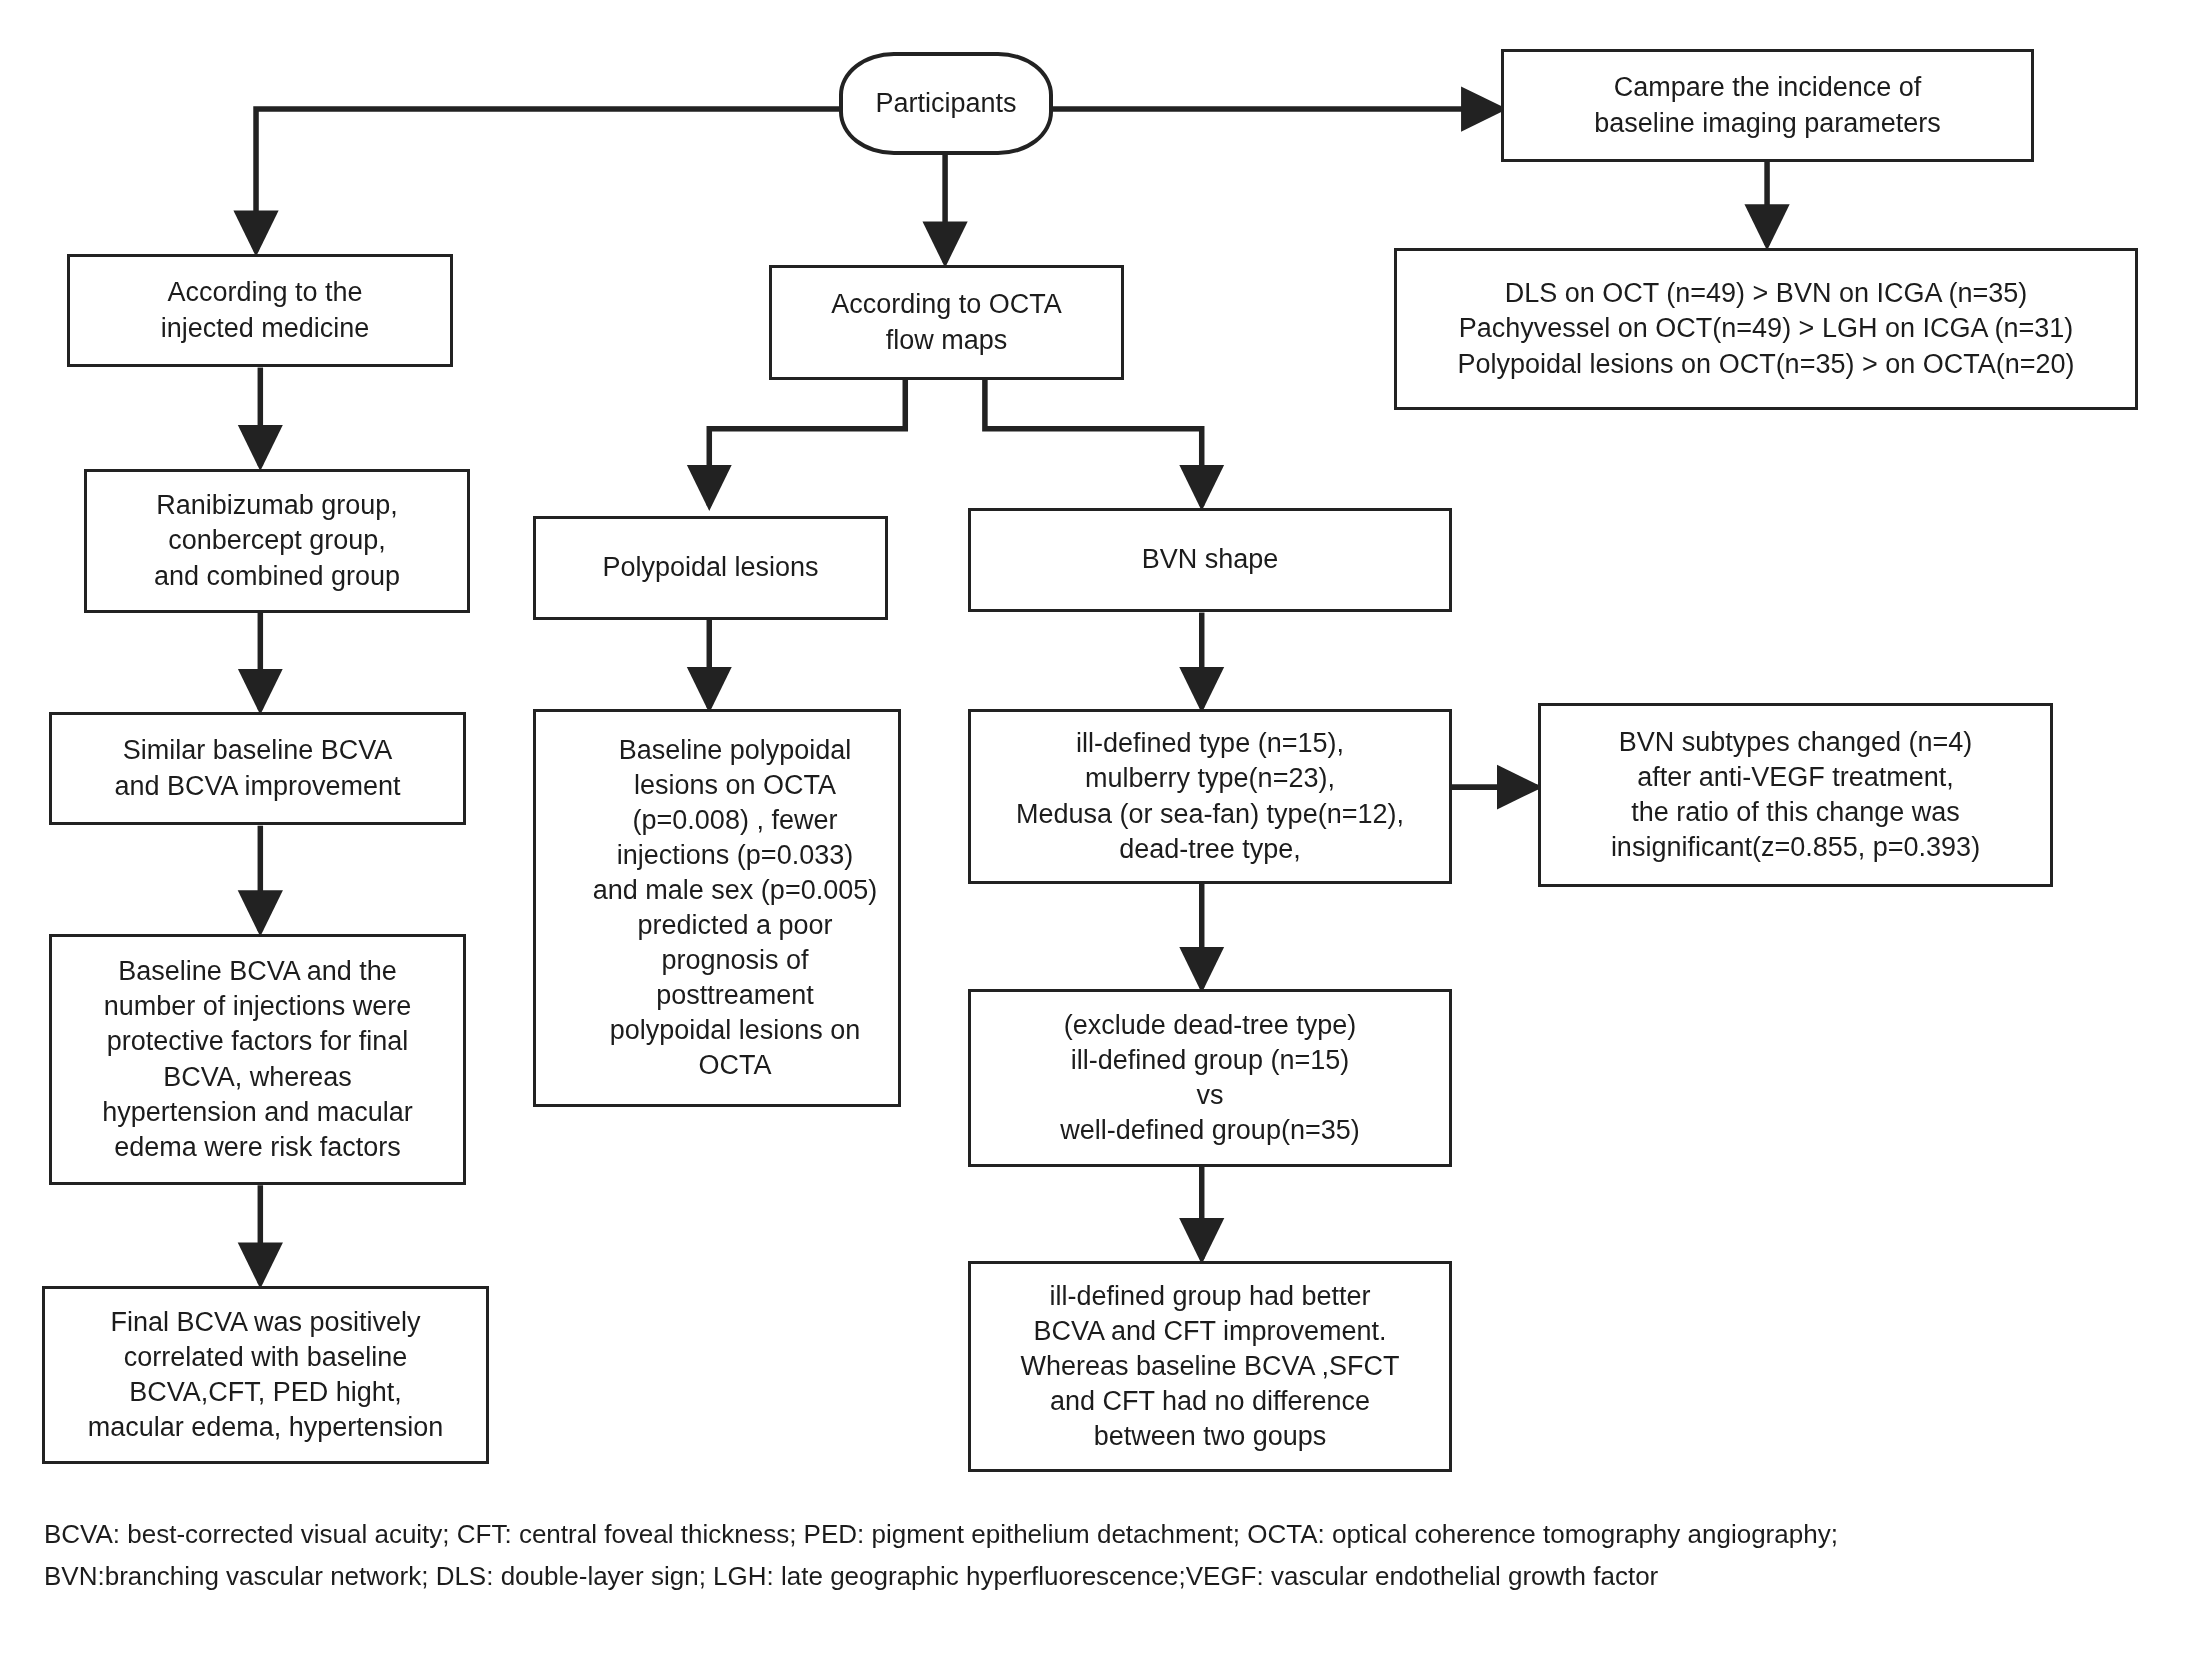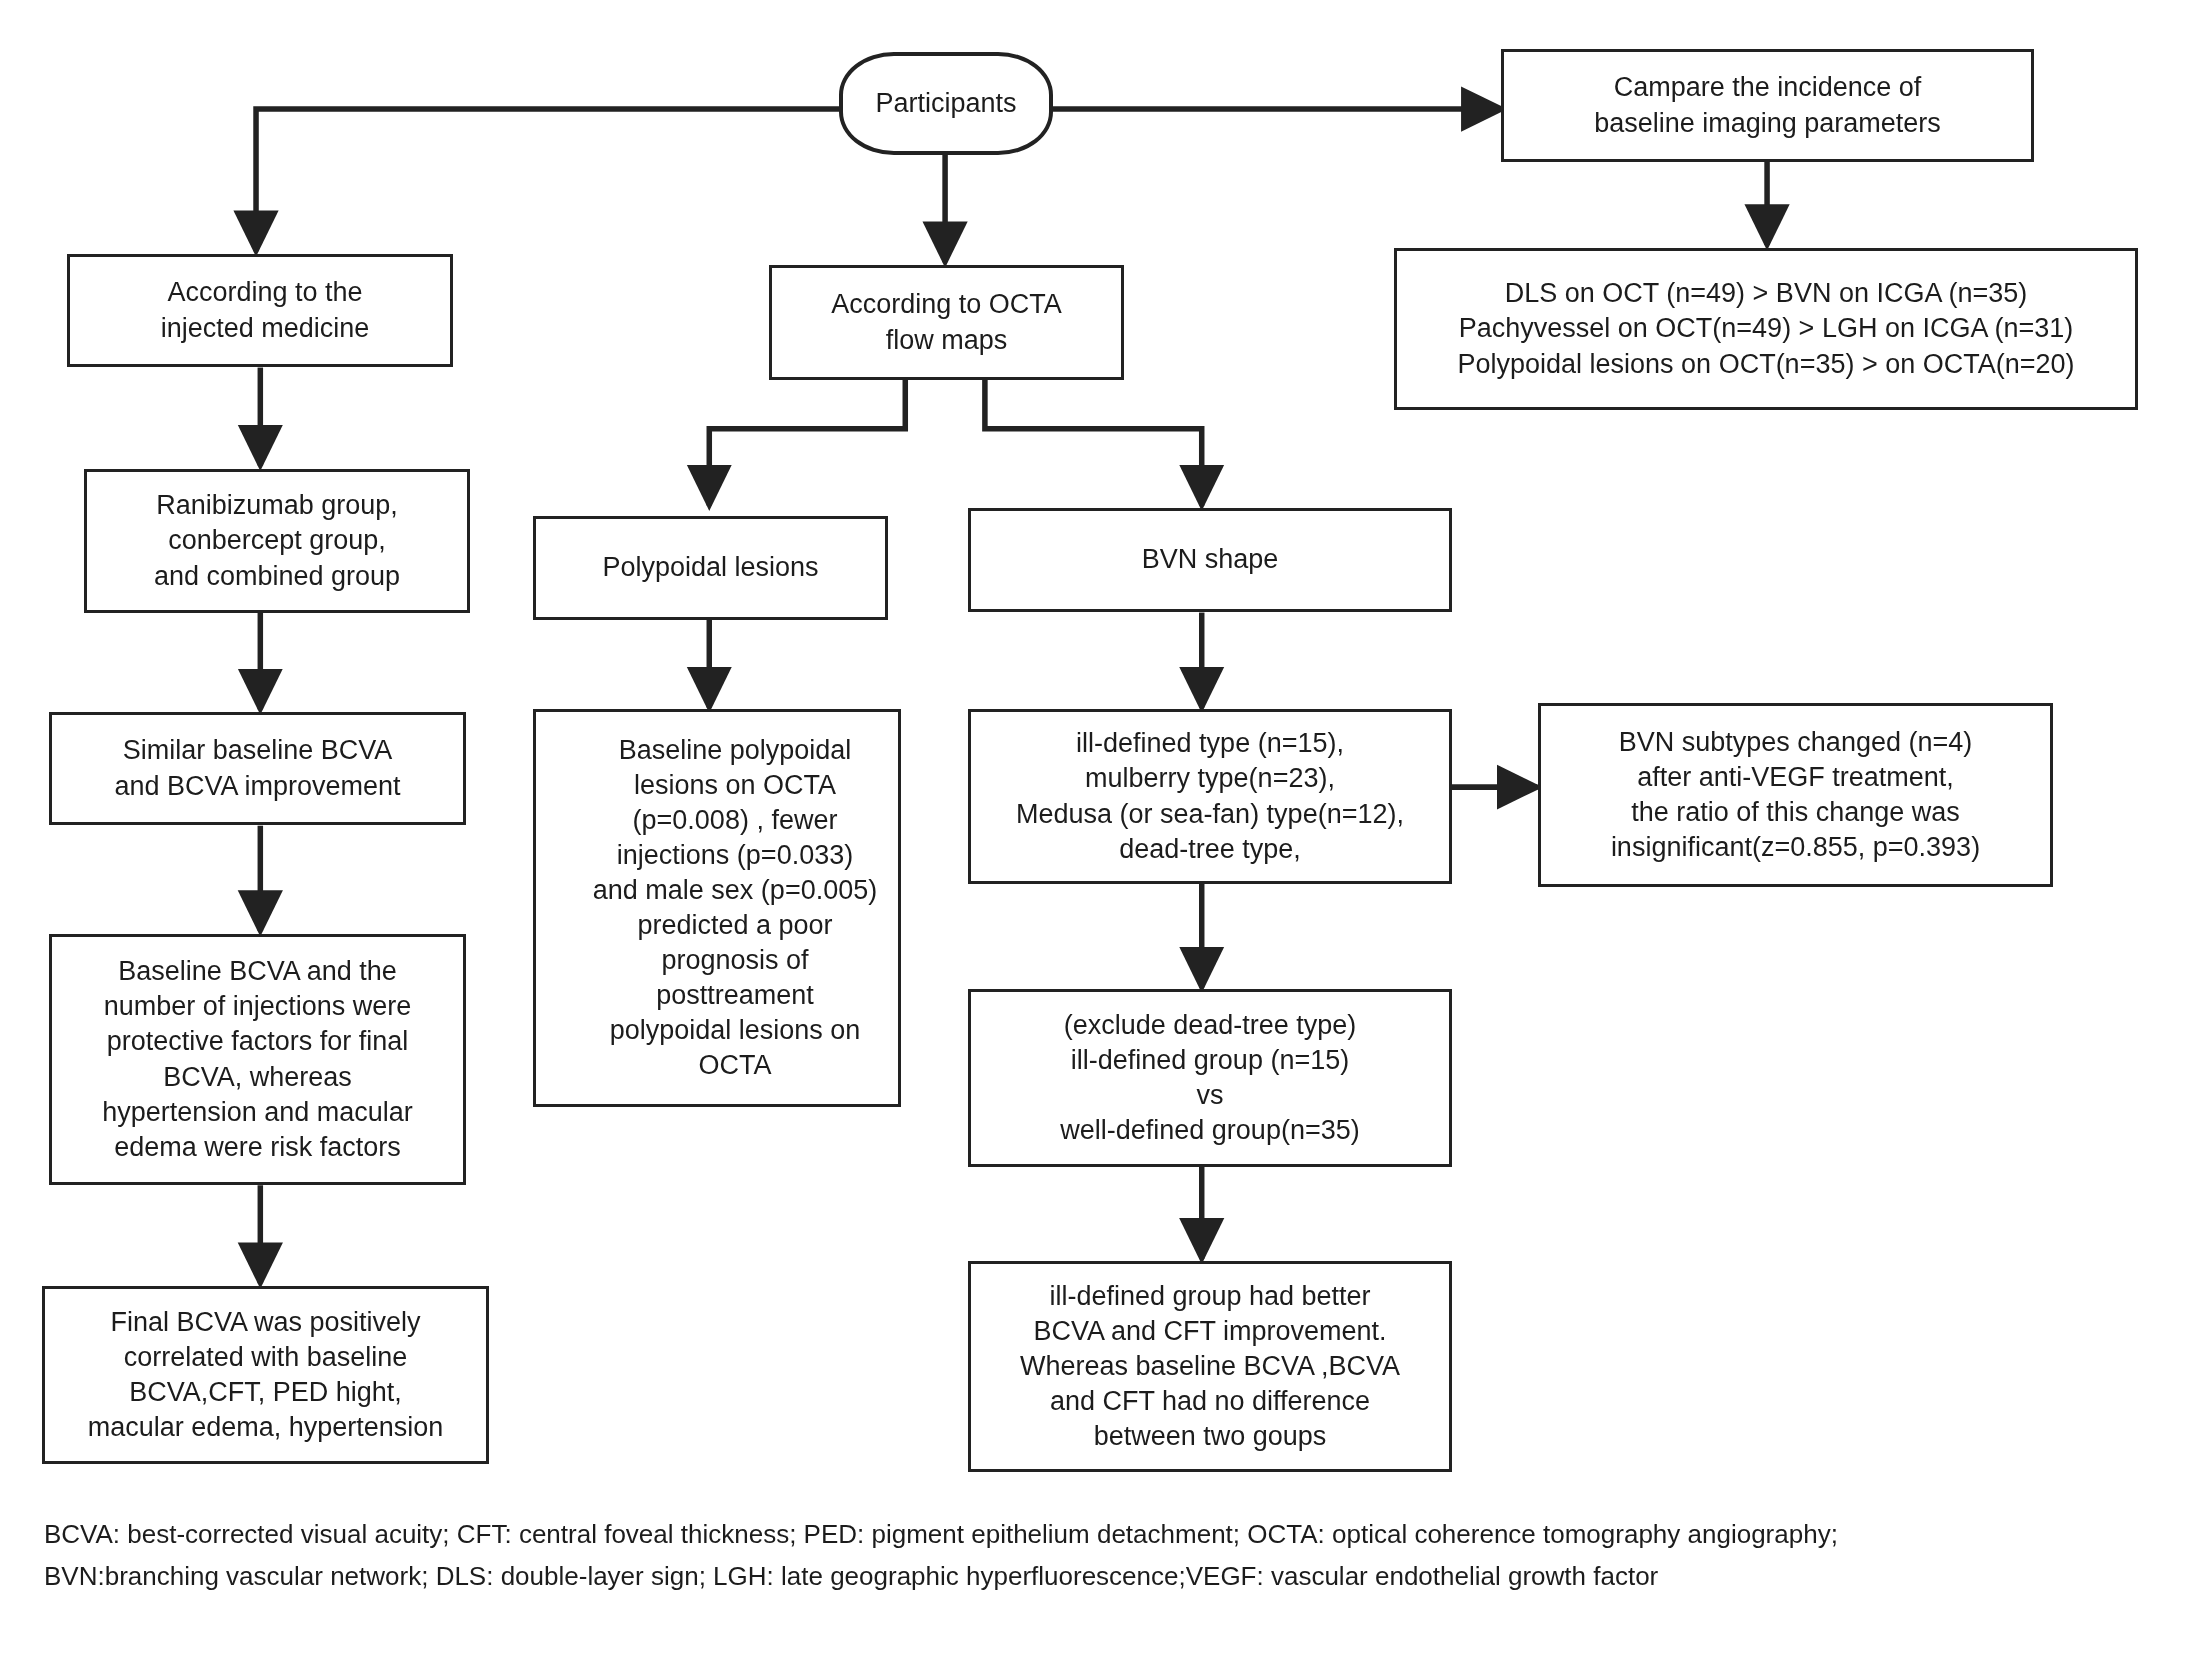--- a/index.html
+++ b/index.html
@@ -150,21 +150,21 @@
   <div class="node" style="left:968px;top:989px;width:484px;height:178px;">
     <span class="txt">(exclude dead-tree type)
 ill-defined group (n=15)
 vs
 well-defined group(n=35)</span>
   </div>
 
   <div class="node" style="left:968px;top:1261px;width:484px;height:211px;">
     <span class="txt">ill-defined group had better
 BCVA and CFT improvement.
-Whereas baseline BCVA ,BCVA
+Whereas baseline BCVA ,SFCT
 and CFT had no difference
 between two goups</span>
   </div>
 
   <div class="legend">
     <div class="line">BCVA: best-corrected visual acuity; CFT: central foveal thickness; PED: pigment epithelium detachment; OCTA: optical coherence tomography angiography;</div>
     <div class="line">BVN:branching vascular network; DLS: double-layer sign; LGH: late geographic hyperfluorescence;VEGF: vascular endothelial growth factor</div>
   </div>
 
 </div>

